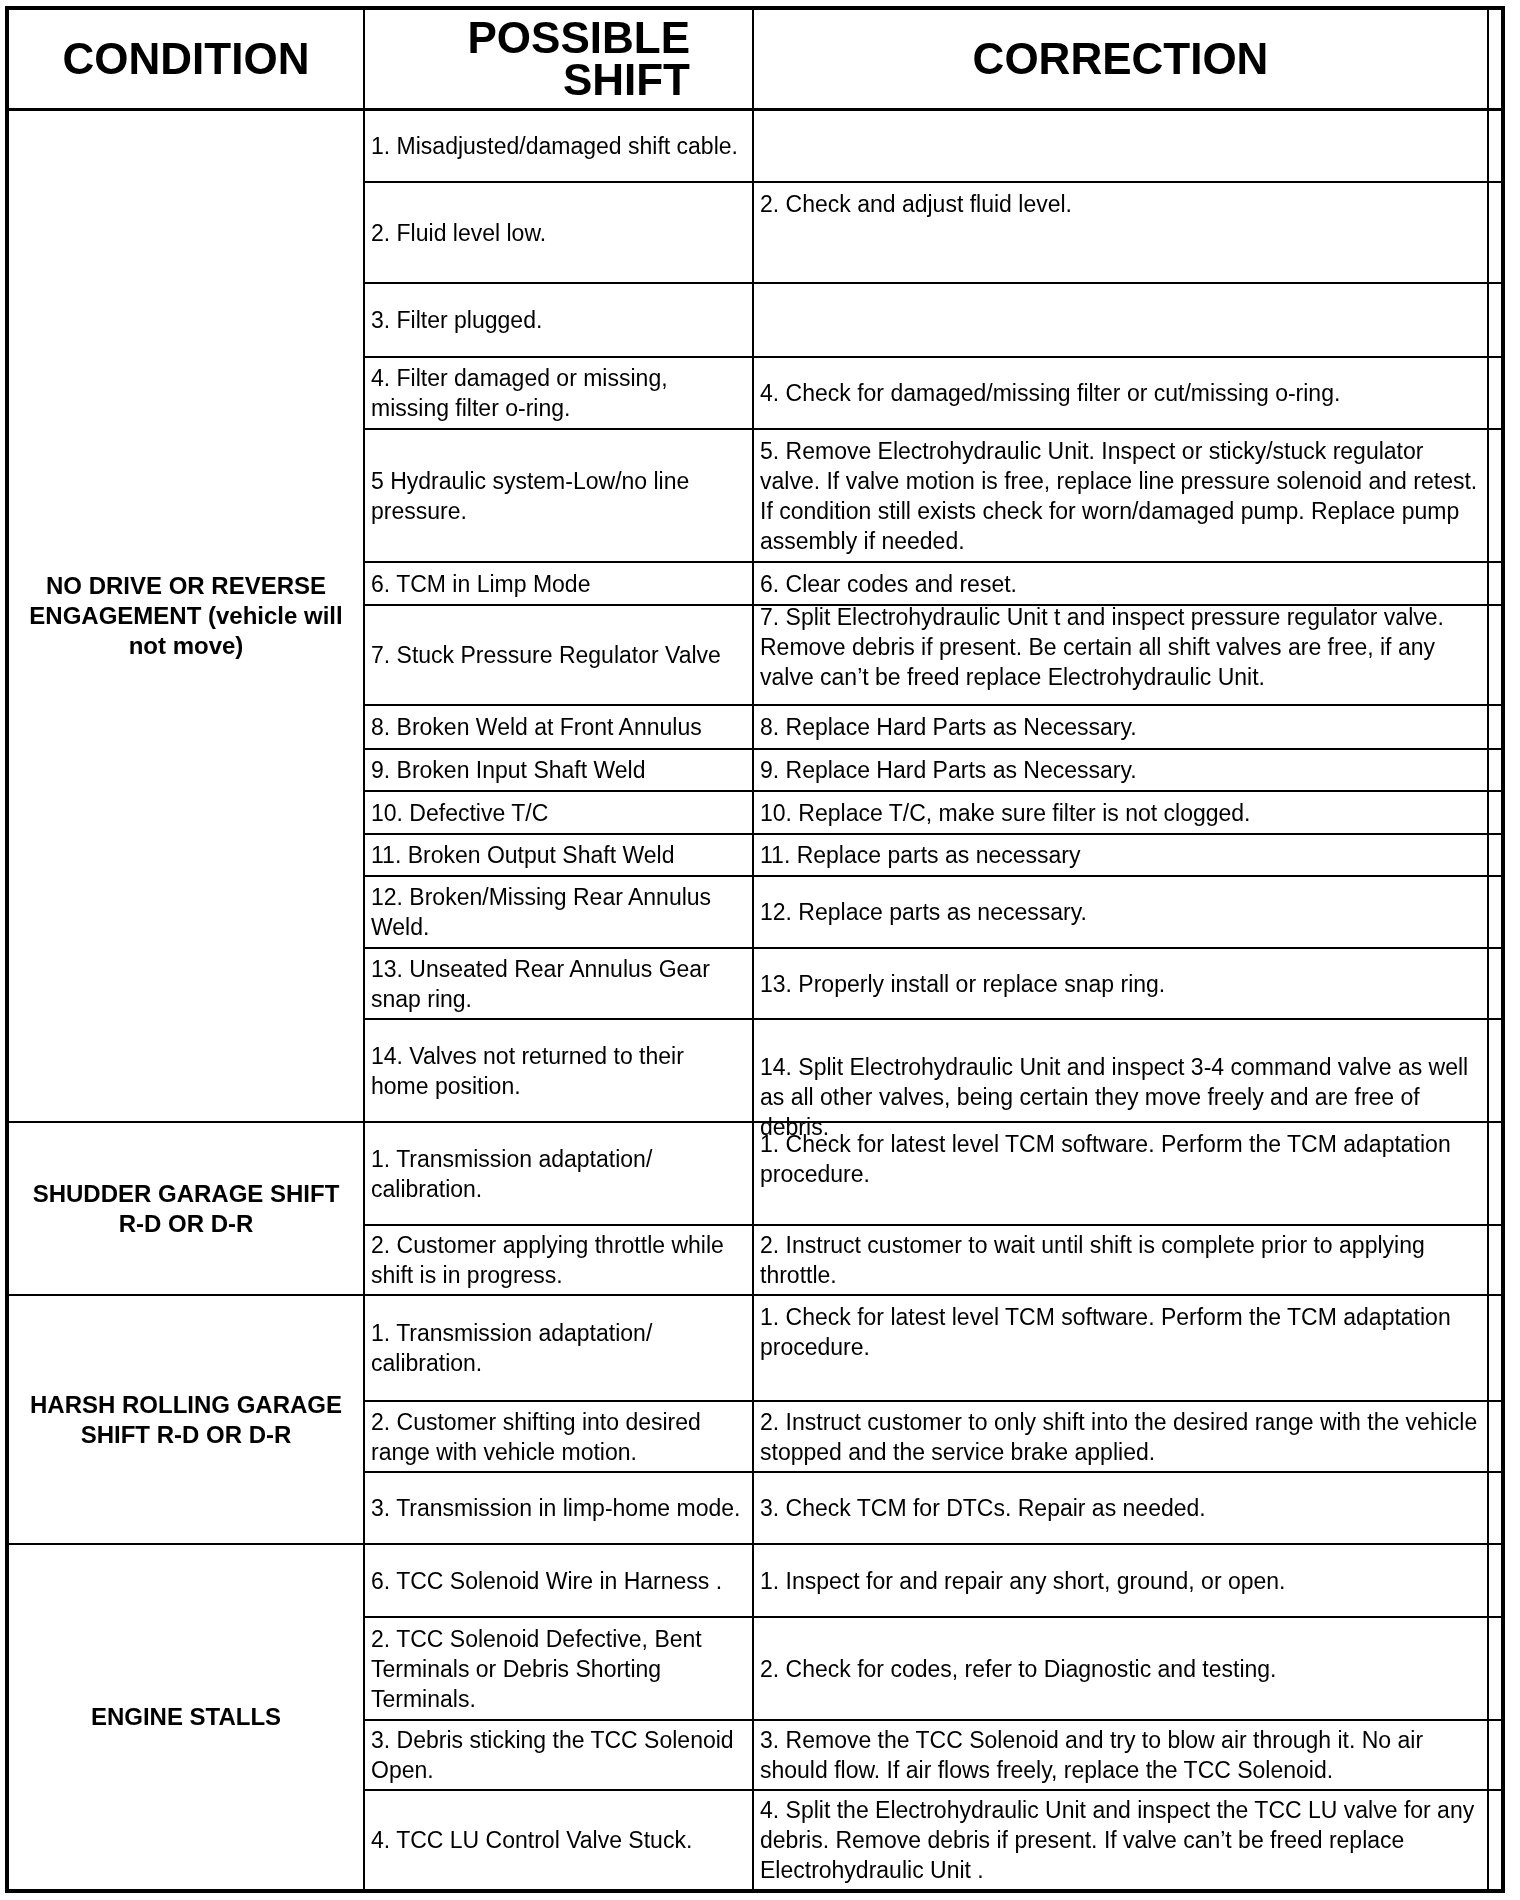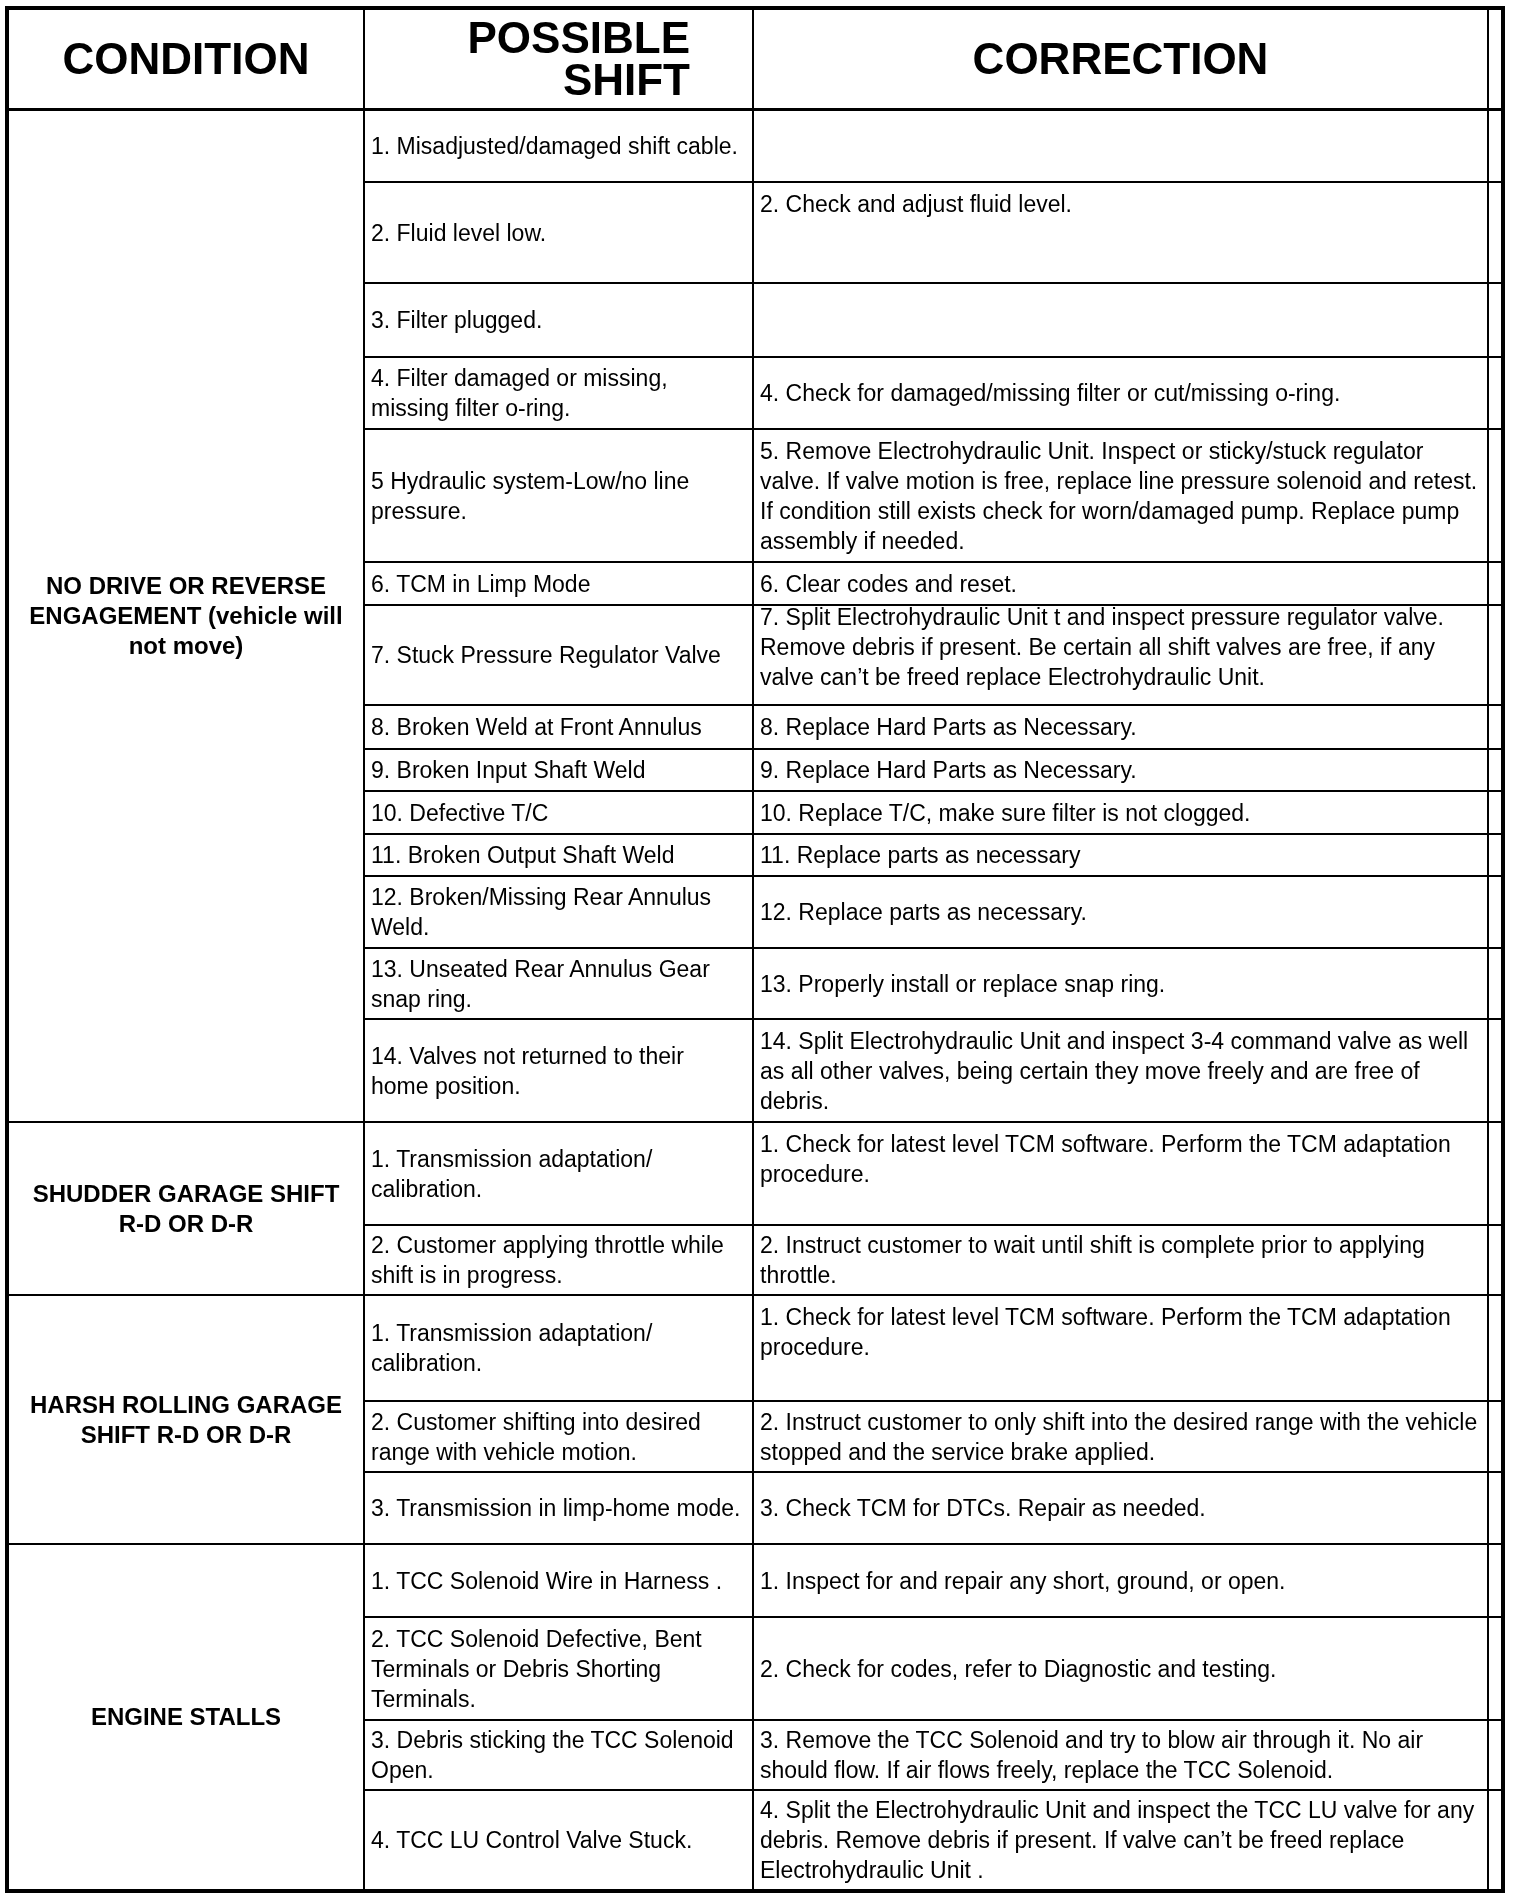--- a/index.html
+++ b/index.html
@@ -123,21 +123,21 @@
     <div class="cell txt" style="left: 356px; top: 939px; width: 387px; height: 69px;">
       <span>13. Unseated Rear Annulus Gear snap ring.</span>
     </div>
     <div class="cell txt" style="left: 745px; top: 939px; width: 733px; height: 69px;">
       <span>13. Properly install or replace snap ring.</span>
     </div>
     <div class="hline" style="left: 354px; top: 1008px; width: 1138px;"></div>
     <div class="cell txt" style="left: 356px; top: 1010px; width: 387px; height: 101px;">
       <span>14. Valves not returned to their home position.</span>
     </div>
-    <div class="cell txt" style="left: 745px; top: 1010px; width: 733px; height: 101px;">
+    <div class="cell txt" style="left: 745px; top: 1036px; width: 733px; height: 101px;">
       <span>14. Split Electrohydraulic Unit and inspect 3-4 command valve as well as all other valves, being certain they move freely and are free of debris.</span>
     </div>
     <div class="hline" style="left: 0px; top: 1111px; width: 1492px;"></div>
     <div class="cell cond" style="left: 0px; top: 1113px; width: 354px; height: 171px;">
       <span>SHUDDER GARAGE SHIFT R-D OR D-R</span>
     </div>
     <div class="cell txt" style="left: 356px; top: 1113px; width: 387px; height: 101px;">
       <span>1. Transmission adaptation/ calibration.</span>
     </div>
     <div class="cell txt top" style="left: 745px; top: 1113px; width: 733px; height: 101px;">
@@ -172,21 +172,21 @@
       <span>3. Transmission in limp-home mode.</span>
     </div>
     <div class="cell txt" style="left: 745px; top: 1463px; width: 733px; height: 70px;">
       <span>3. Check TCM for DTCs. Repair as needed.</span>
     </div>
     <div class="hline" style="left: 0px; top: 1533px; width: 1492px;"></div>
     <div class="cell cond" style="left: 0px; top: 1535px; width: 354px; height: 344px;">
       <span>ENGINE STALLS</span>
     </div>
     <div class="cell txt" style="left: 356px; top: 1535px; width: 387px; height: 71px;">
-      <span>1. TCC Solenoid Wire in Harness .</span>
+      <span>6. TCC Solenoid Wire in Harness .</span>
     </div>
     <div class="cell txt" style="left: 745px; top: 1535px; width: 733px; height: 71px;">
       <span>1. Inspect for and repair any short, ground, or open.</span>
     </div>
     <div class="hline" style="left: 354px; top: 1606px; width: 1138px;"></div>
     <div class="cell txt" style="left: 356px; top: 1608px; width: 387px; height: 101px;">
       <span>2. TCC Solenoid Defective, Bent Terminals or Debris Shorting Terminals.</span>
     </div>
     <div class="cell txt" style="left: 745px; top: 1608px; width: 733px; height: 101px;">
       <span>2. Check for codes, refer to Diagnostic and testing.</span>

